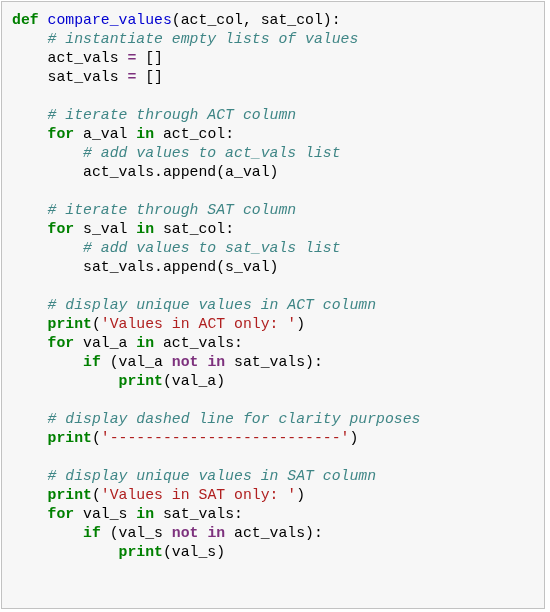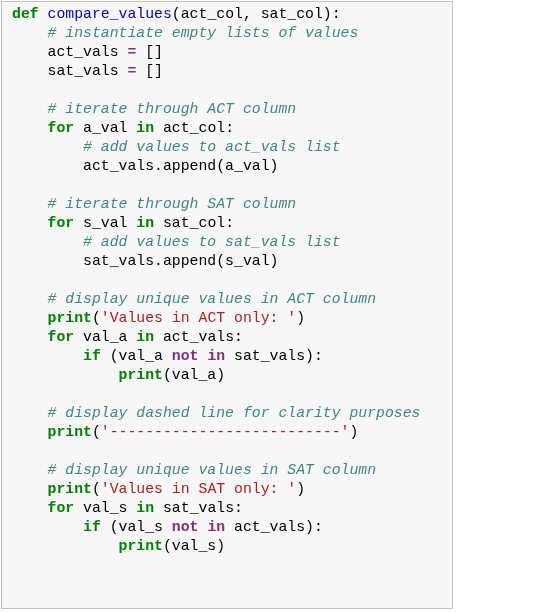--- a/index.html
+++ b/index.html
@@ -1,27 +1,27 @@
 <!DOCTYPE html>
 <html><head>
 <meta charset="utf-8">
 <style>
   html,body{
     margin:0;
     padding:0;
     background:#ffffff;
   }
   .code-frame{
-    width:452px;
+    width:544px;
     min-height:608px;
     margin:1px;
     border:1px solid #c2c2c2;
     background:#f7f7f7;
     box-sizing:border-box;
-    padding:3px 10px 10px 10px;
+    padding:9px 10px 10px 10px;
   }
   pre.code{
     margin:0;
     font-family:"Courier New",Courier,monospace;
     font-size:14.8px;
     line-height:19px;
     white-space:pre;
     color:#000000;
   }
   .kw{color:#008000;font-weight:bold;}     

